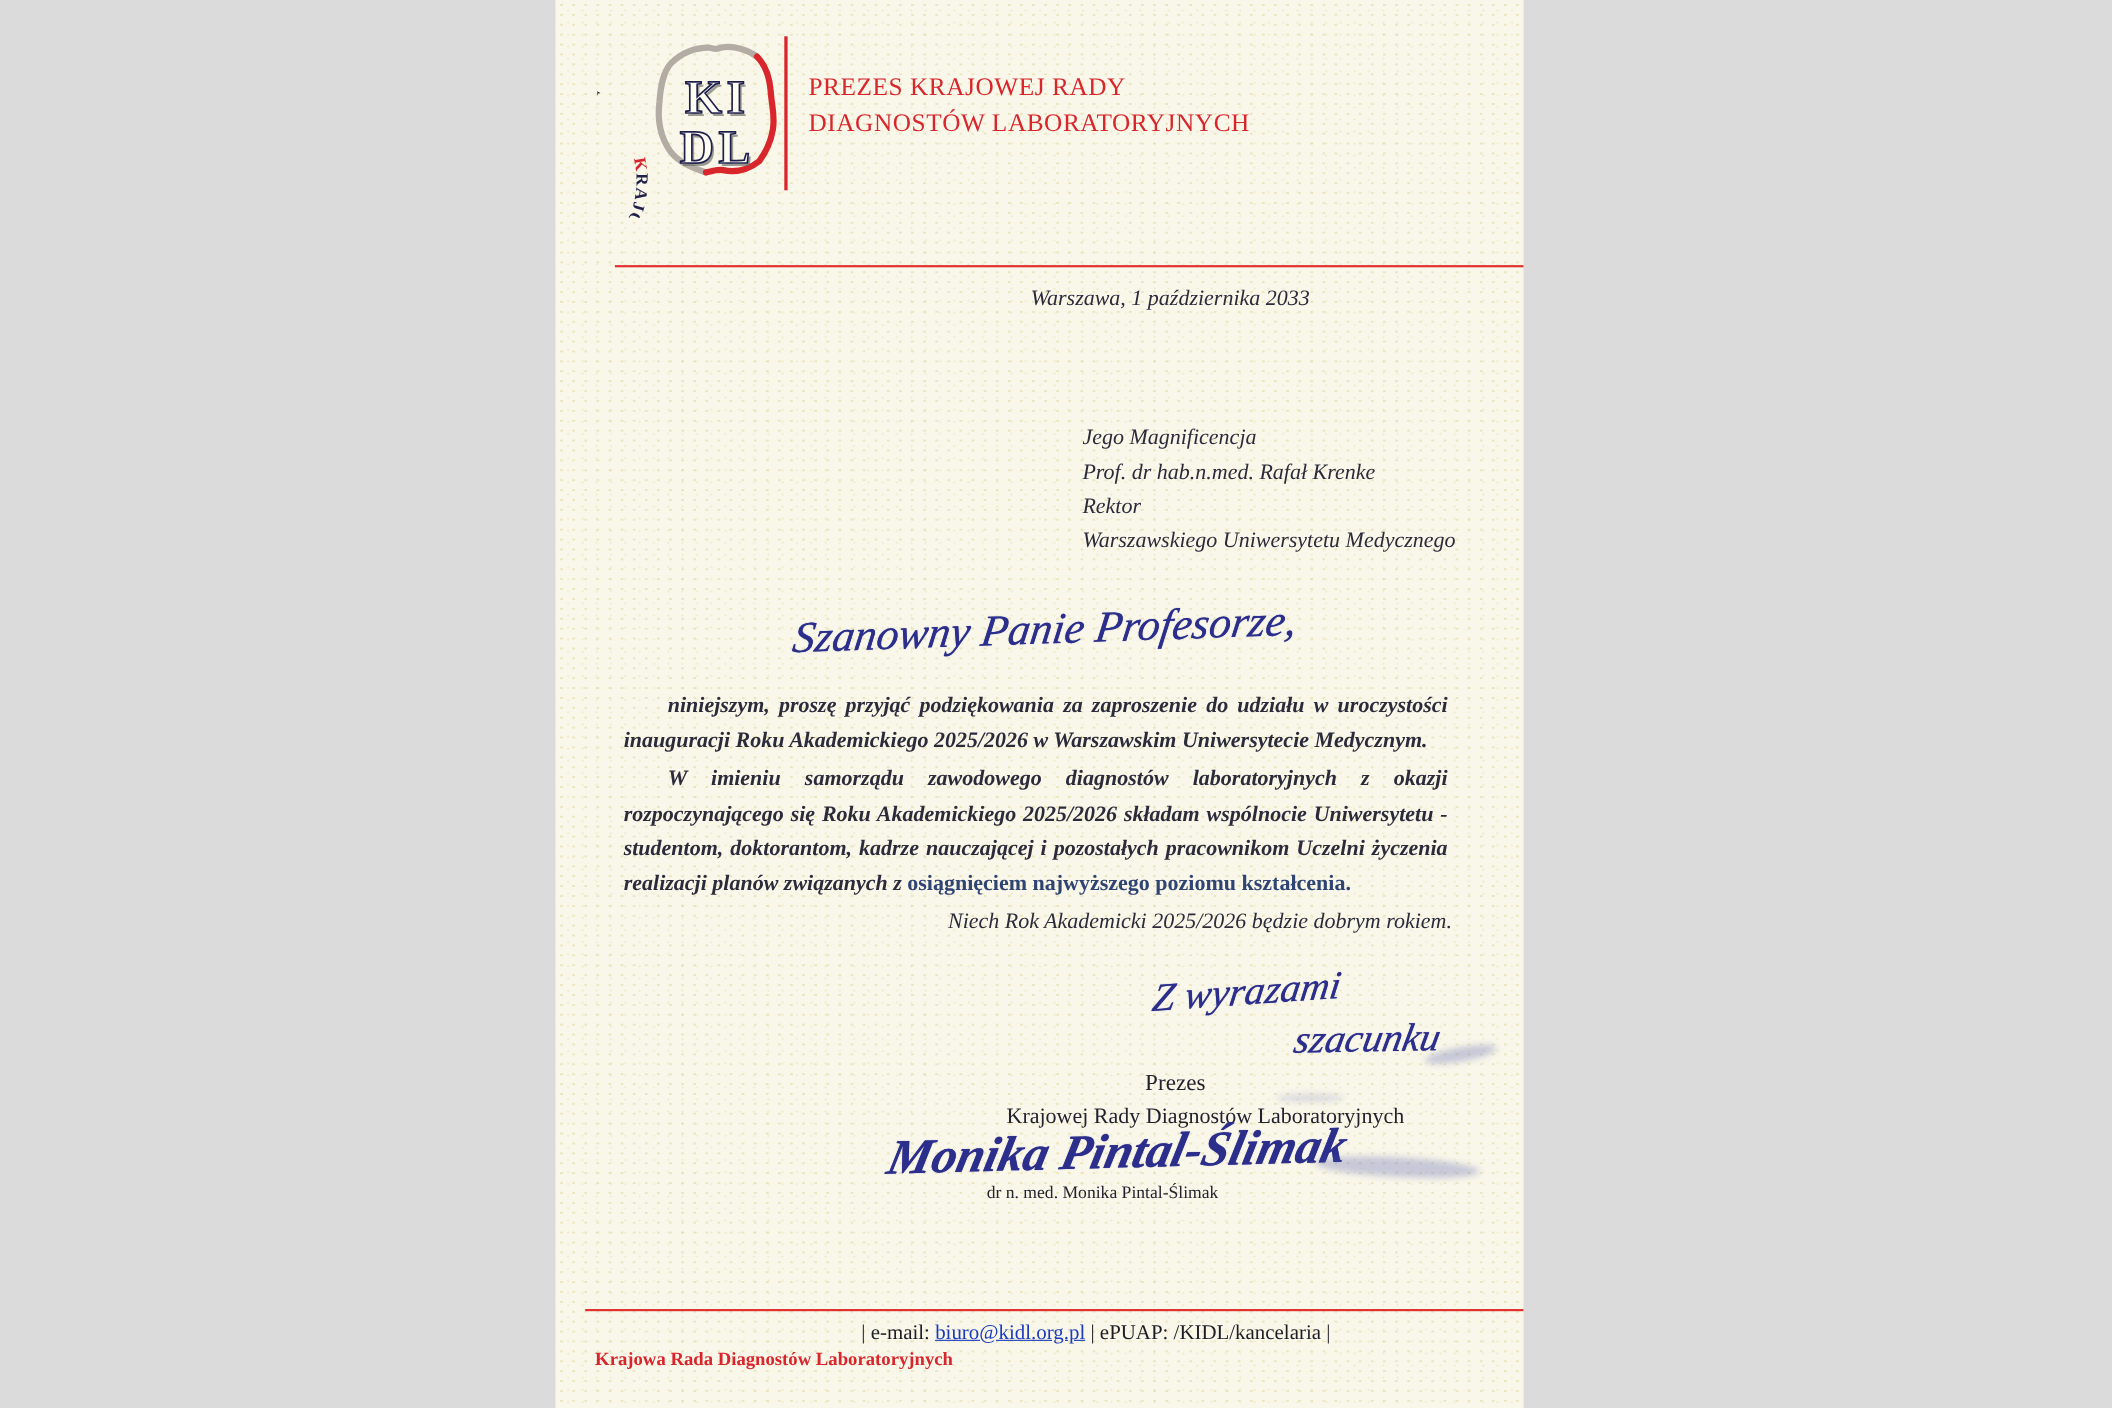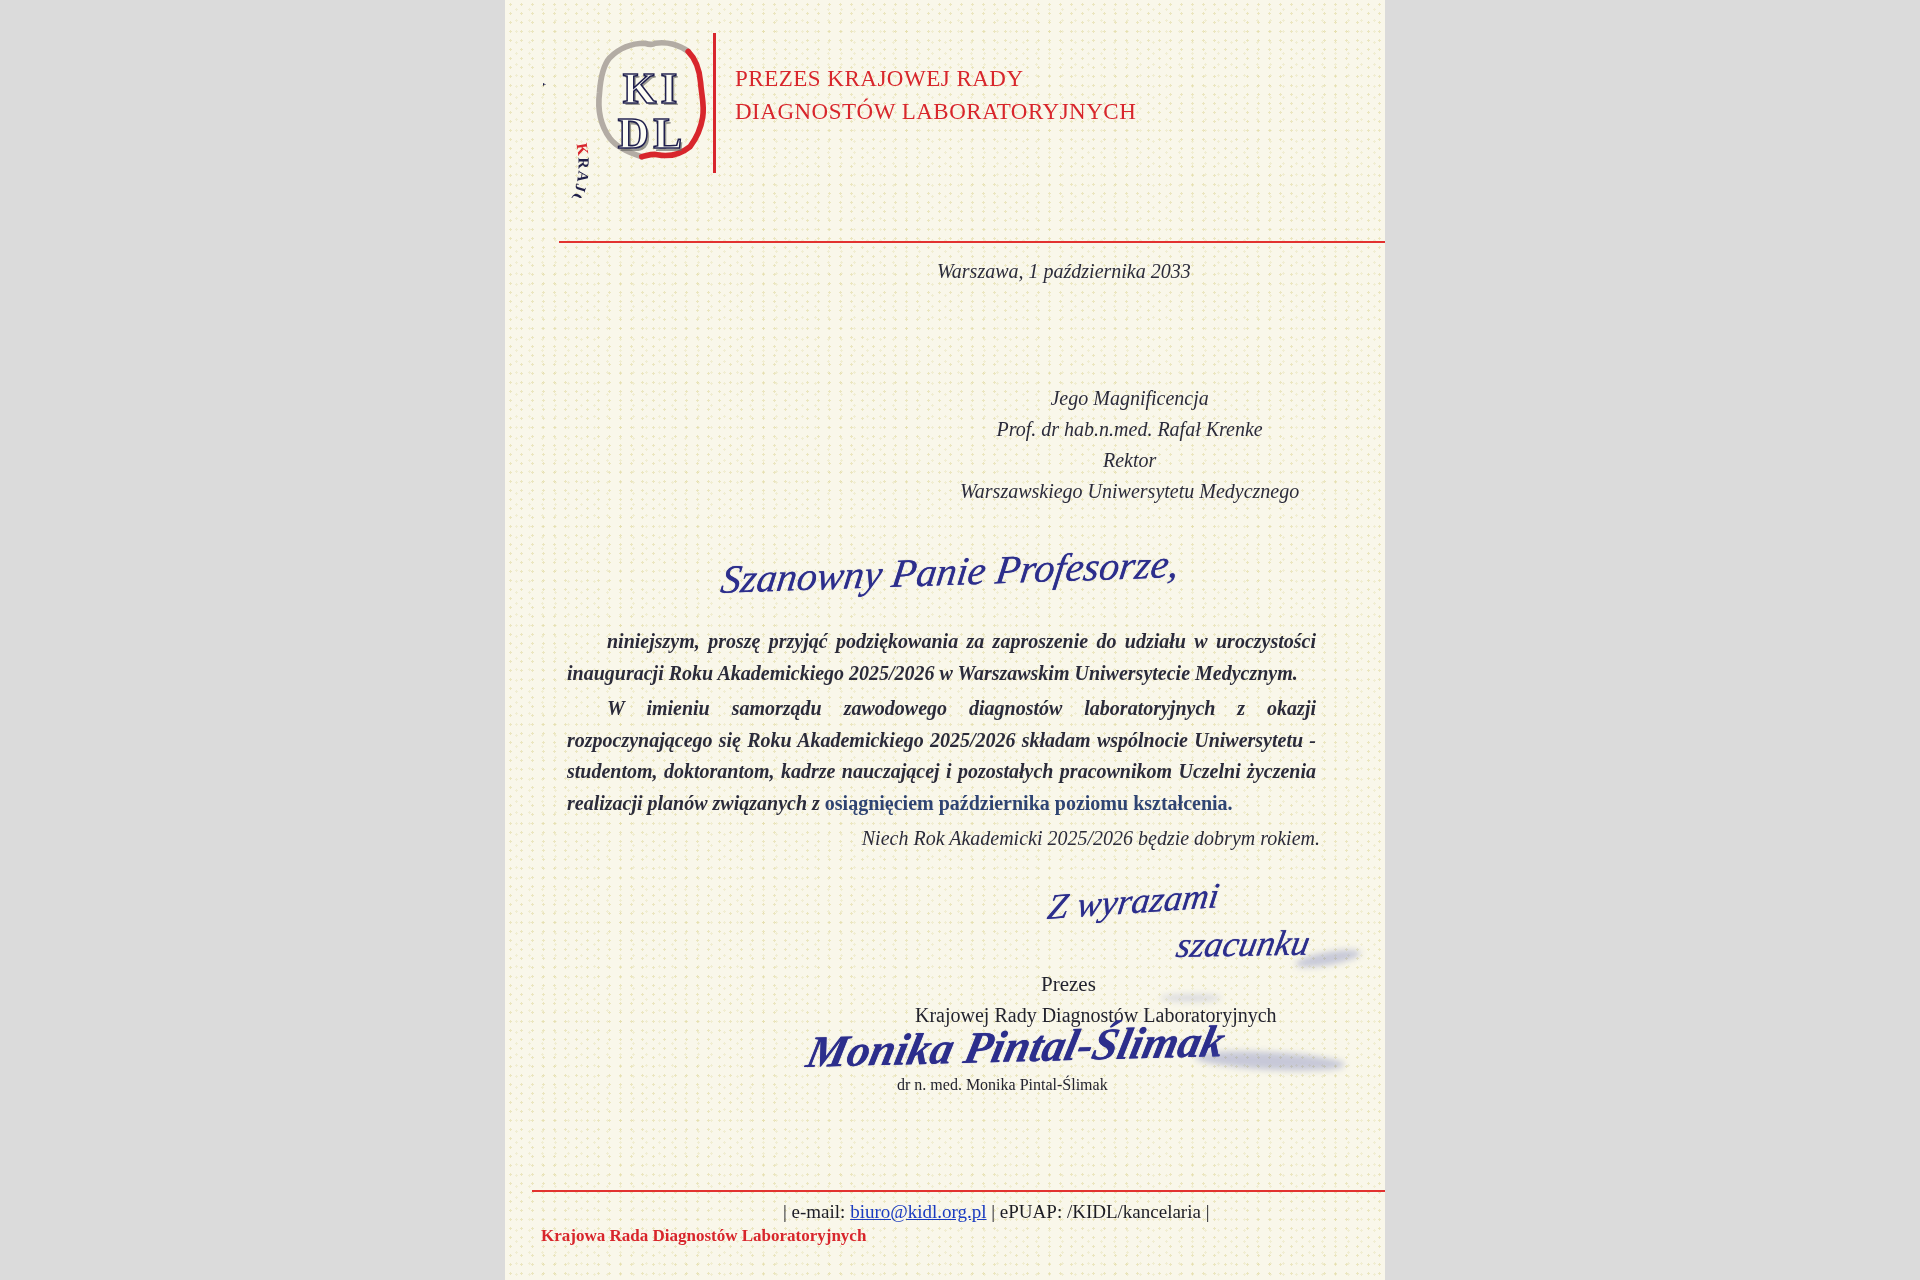--- a/index.html
+++ b/index.html
@@ -71,32 +71,32 @@
 
     <div class="abs vrule" style="left:208px;top:33px;height:140px;"></div>
     <div class="abs title" style="left:230px;top:62px;">
       <div>PREZES KRAJOWEJ RADY</div>
       <div>DIAGNOSTÓW LABORATORYJNYCH</div>
     </div>
     <div class="abs hrule" style="left:54px;top:241px;width:826px;"></div>
 
     <div class="abs it date" style="left:432px;top:260px;">Warszawa, 1 października 2033</div>
 
-    <div class="abs it recipient" style="left:455px;top:383px;text-align:center;">
+    <div class="abs it recipient" style="left:479px;top:383px;">
       <div>Jego Magnificencja</div>
       <div>Prof. dr hab.n.med. Rafał Krenke</div>
       <div>Rektor</div>
       <div>Warszawskiego Uniwersytetu Medycznego</div>
     </div>
 
     <div class="abs hand" style="left:213px;top:556px;font-size:40px;">Szanowny Panie Profesorze,</div>
 
     <div class="abs it body-block" style="left:58px;top:622px;">
       <p>niniejszym, proszę przyjąć podziękowania za zaproszenie do udziału w uroczystości inauguracji Roku Akademickiego 2025/2026 w Warszawskim Uniwersytecie Medycznym.</p>
-      <p><span>W imieniu samorządu zawodowego diagnostów laboratoryjnych z okazji rozpoczynającego się Roku Akademickiego 2025/2026 składam wspólnocie Uniwersytetu - studentom, doktorantom, kadrze nauczającej i pozostałych pracownikom Uczelni życzenia realizacji planów związanych z </span><span class="navy">osiągnięciem października poziomu kształcenia.</span></p>
+      <p><span>W imieniu samorządu zawodowego diagnostów laboratoryjnych z okazji rozpoczynającego się Roku Akademickiego 2025/2026 składam wspólnocie Uniwersytetu - studentom, doktorantom, kadrze nauczającej i pozostałych pracownikom Uczelni życzenia realizacji planów związanych z </span><span class="navy">osiągnięciem najwyższego poziomu kształcenia.</span></p>
       <div class="closing">Niech Rok Akademicki 2025/2026 będzie dobrym rokiem.</div>
     </div>
 
     <div class="abs hand" style="left:540px;top:886px;font-size:36px;transform:skewX(-12deg) rotate(-4deg);">Z wyrazami</div>
     <div class="abs hand" style="left:668px;top:924px;font-size:36px;transform:skewX(-12deg) rotate(-1deg);">szacunku</div>
     <div class="smudge" style="left:790px;top:952px;width:66px;height:13px;transform:rotate(-10deg);"></div>
     <div class="smudge" style="left:655px;top:994px;width:62px;height:8px;opacity:.6;"></div>
 
     <div class="abs sigtext" style="left:536px;top:972px;font-size:21px;">Prezes</div>
     <div class="abs sigtext" style="left:410px;top:1004px;font-size:20px;">Krajowej Rady Diagnostów Laboratoryjnych</div>

